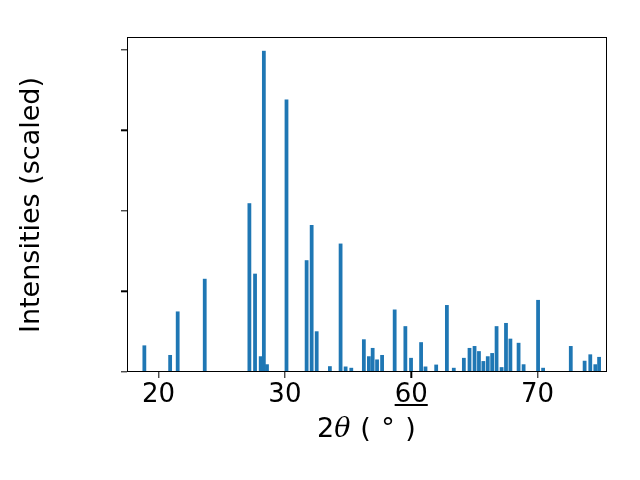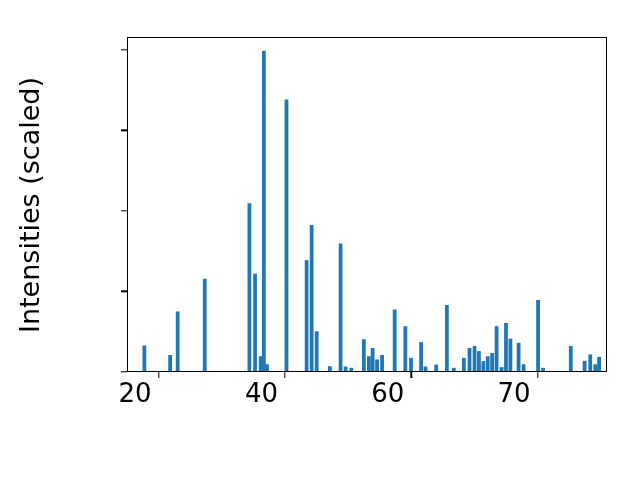--- a/index.html
+++ b/index.html
@@ -61,20 +61,21 @@
     font-size: 27px;
     color: #000000;
     white-space: nowrap;
     line-height: 1;
   }
   
   .xtick {
     position: absolute;
     top: 380px;
     width: 80px;
+    text-align: center;
     font-size: 26px;
     color: #000000;
     line-height: 1;
     transform: translateX(-50%);
     white-space: nowrap;
   }
   .xtick-mark {
     position: absolute;
     top: 372px;
     width: 1.4px;
@@ -111,23 +112,23 @@
   <div id="y-ticks">
       <div class="ytick-mark" style="top: 372px; left: 121px;"></div>
       <div class="ytick-mark" style="top: 291.471px; left: 121px;"></div>
       <div class="ytick-mark" style="top: 210.942px; left: 121px;"></div>
       <div class="ytick-mark" style="top: 130.413px; left: 121px;"></div>
       <div class="ytick-mark" style="top: 49.8846px; left: 121px;"></div>
     </div>
   <div id="x-ticks">
       <div class="xtick" style="left: 158.579px;">20</div>
       <div class="xtick-mark" style="left: 158.579px;"></div>
-      <div class="xtick" style="left: 284.895px;">40</div>
+      <div class="xtick" style="left: 284.895px;">30</div>
       <div class="xtick-mark" style="left: 284.895px;"></div>
-      <div class="xtick" style="left: 411.211px;">60</div>
+      <div class="xtick" style="left: 411.211px; text-decoration: underline;">60</div>
       <div class="xtick-mark" style="left: 411.211px;"></div>
       <div class="xtick" style="left: 537.526px;">70</div>
       <div class="xtick-mark" style="left: 537.526px;"></div>
     </div>
 
   <div id="axes-frame">
     <svg id="plot-canvas" viewBox="0 0 480 335" preserveAspectRatio="none">
         <rect x="14.53" y="309.23" width="3.79" height="25.77" fill="#1f77b4"></rect>
         <rect x="40.42" y="318.89" width="3.79" height="16.11" fill="#1f77b4"></rect>
         <rect x="48.00" y="275.09" width="3.79" height="59.91" fill="#1f77b4"></rect>
@@ -174,14 +175,17 @@
         <rect x="409.89" y="263.49" width="3.79" height="71.51" fill="#1f77b4"></rect>
         <rect x="414.95" y="331.78" width="3.79" height="3.22" fill="#1f77b4"></rect>
         <rect x="442.74" y="309.88" width="3.79" height="25.13" fill="#1f77b4"></rect>
         <rect x="456.63" y="324.69" width="3.79" height="10.31" fill="#1f77b4"></rect>
         <rect x="462.32" y="318.25" width="3.79" height="16.75" fill="#1f77b4"></rect>
         <rect x="467.37" y="328.24" width="3.79" height="6.76" fill="#1f77b4"></rect>
         <rect x="471.16" y="320.83" width="3.79" height="14.17" fill="#1f77b4"></rect>
       </svg>
   </div>
 
+  <div id="xlabel">
+    <span>2</span><span class="theta">θ</span><span class="deg-group">&nbsp;</span><span class="deg-group">( ° )</span>
+  </div>
 
 </div>
 
 </body></html>

